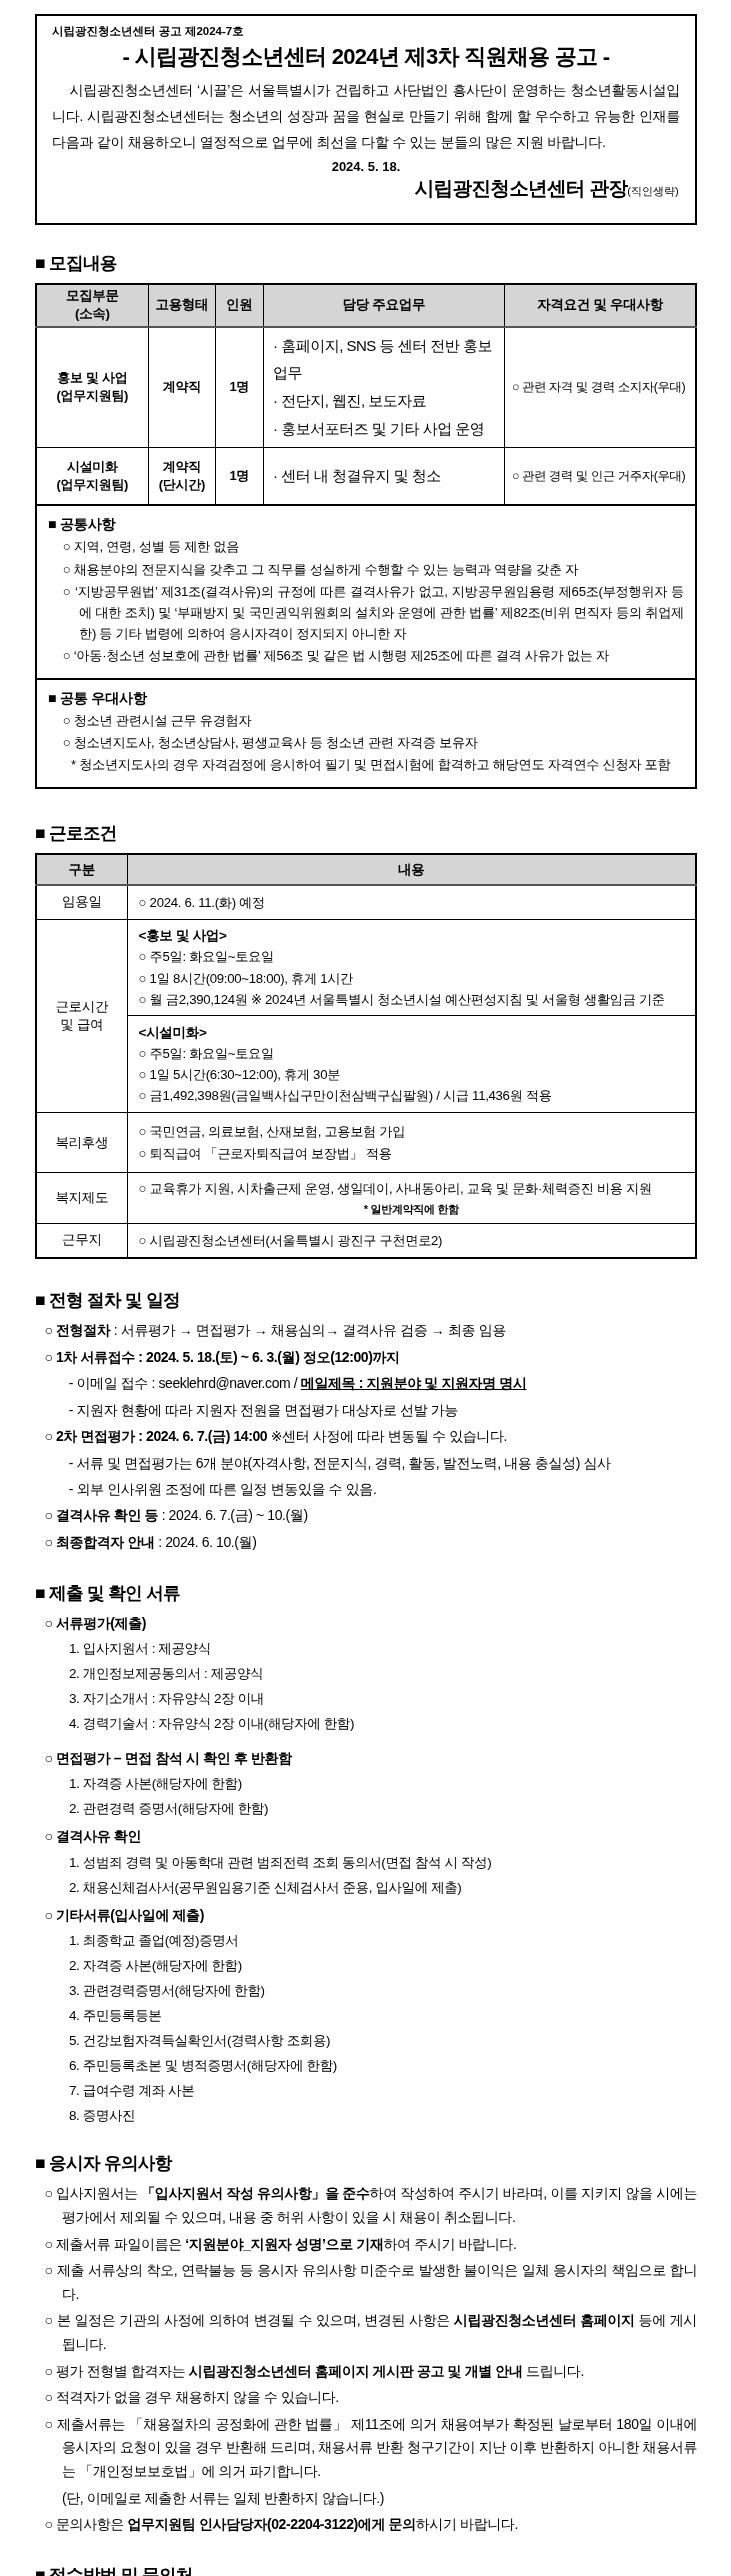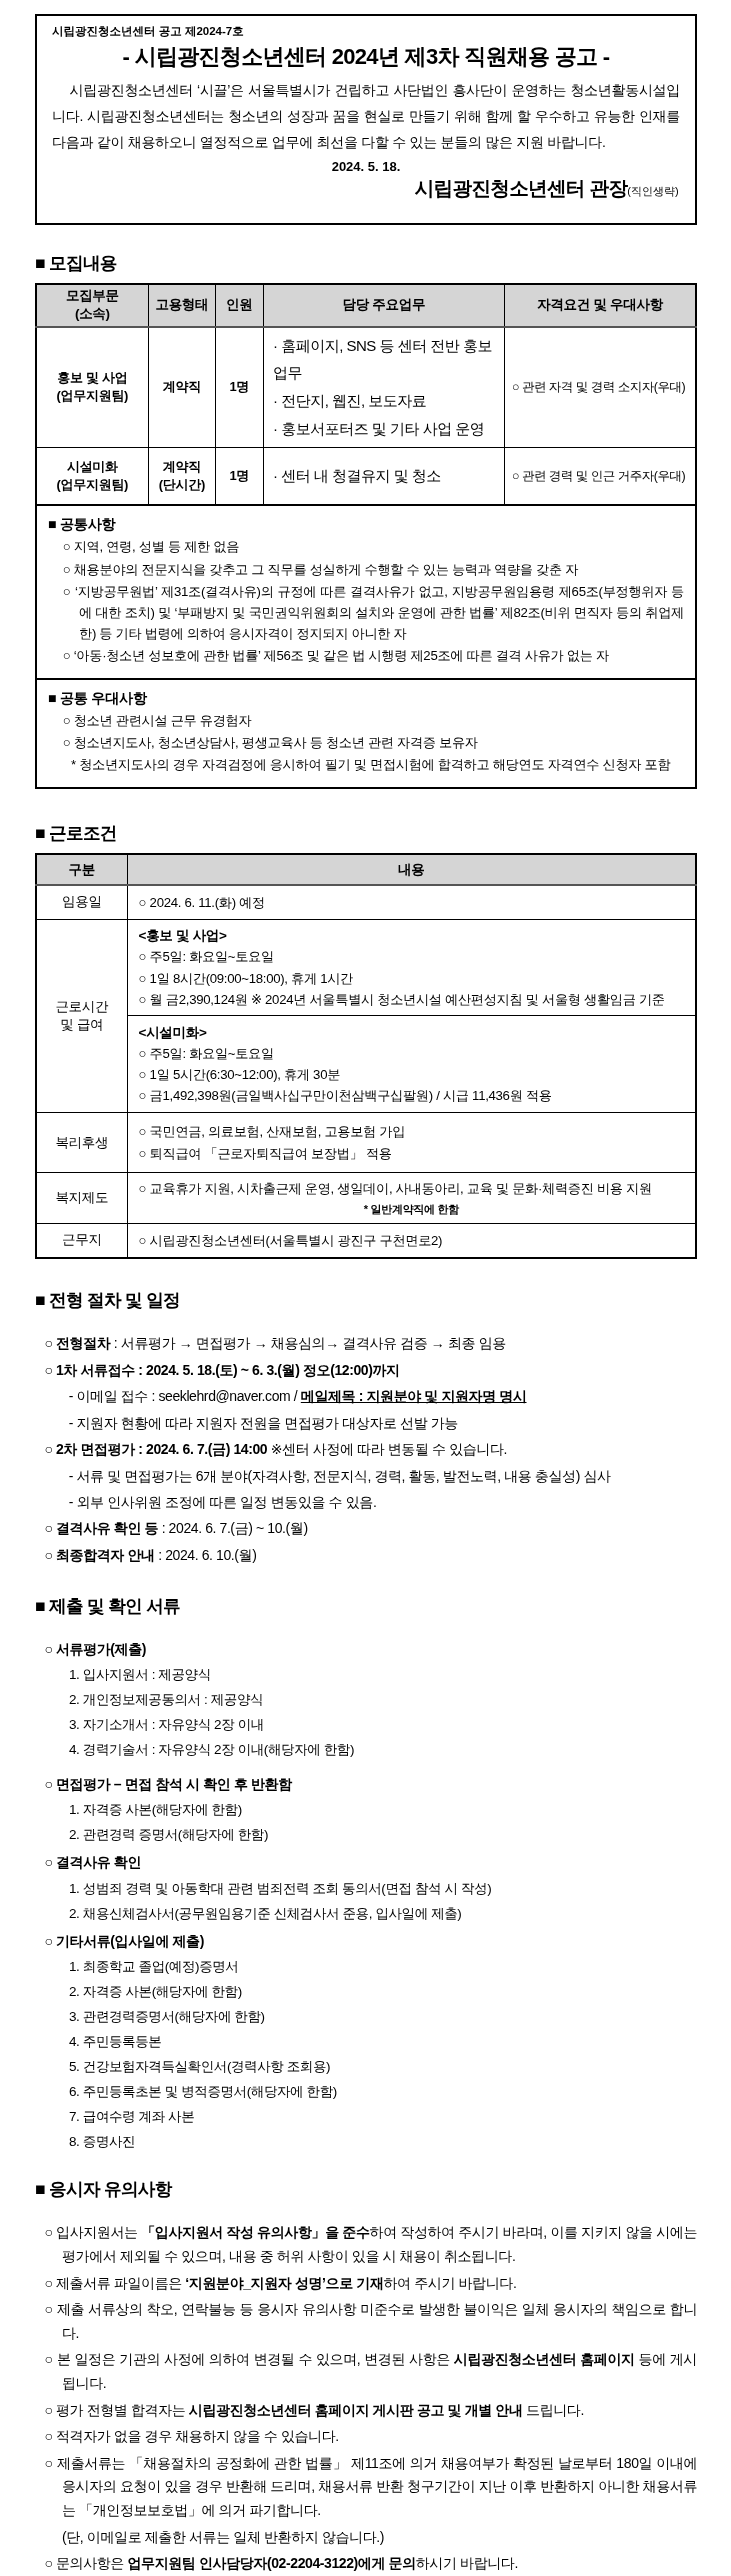--- a/index.html
+++ b/index.html
@@ -61,21 +61,21 @@
   .cell-line{font-size:13.2px;line-height:1.6;letter-spacing:-0.3px;}
   .cell-sub-h{font-size:13.5px;font-weight:800;line-height:1.6;letter-spacing:-0.3px;}
   .row-appoint td{height:34px;}
   .row-sub td{height:94px;}
   .row-welfare td{height:60px;}
   .row-benefit td{height:46px;}
   .row-place td{height:35px;}
   .cell-note{font-size:11px;font-weight:bold;text-align:center;padding-right:4.1px;margin-top:2.7px;letter-spacing:-0.3px;}
 
   
-  .sec-body{margin-top:20px;}
+  .sec-body{margin-top:7px;}
   .line{
     font-size:14px;line-height:1.7;margin:0 0 2.7px 0;
     padding-left:27px;text-indent:-17.6px;letter-spacing:-0.4px;text-align:justify;
   }
   .line.ind1{padding-left:50px;text-indent:-16.3px;}
   .line.cont{padding-left:27px;text-indent:0;}
   .doc-item{
     font-size:13.5px;line-height:1.7;margin:0 0 2px 0;
     padding-left:34px;letter-spacing:-0.4px;
   }

